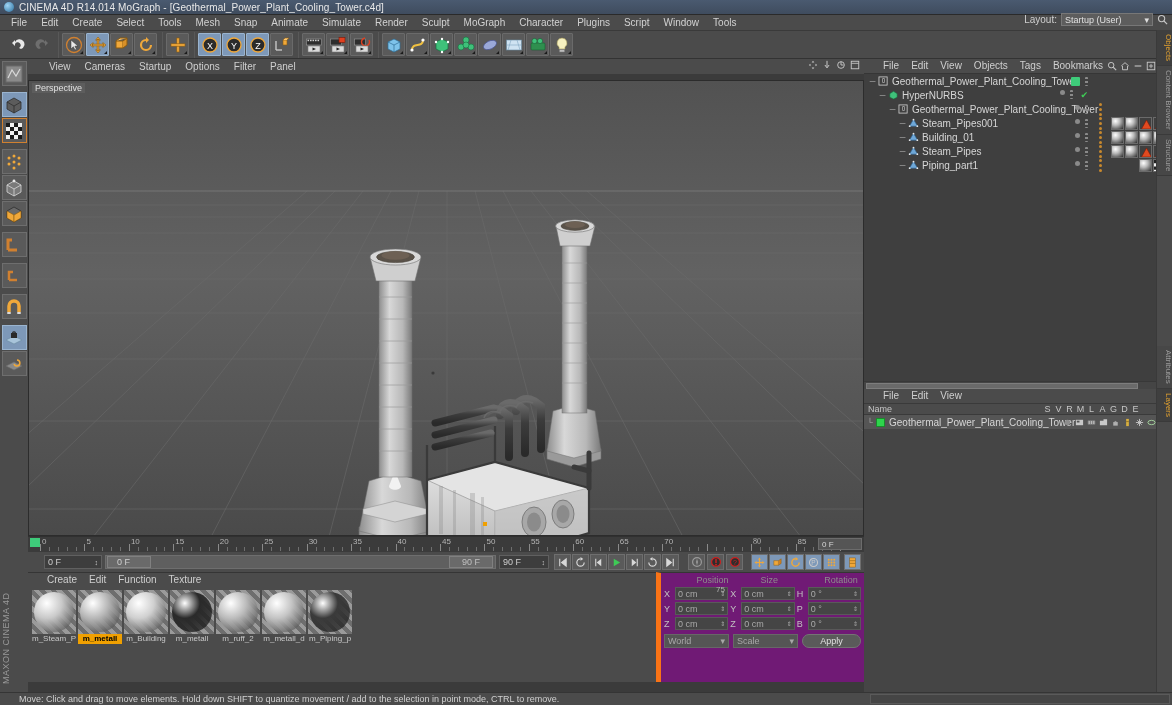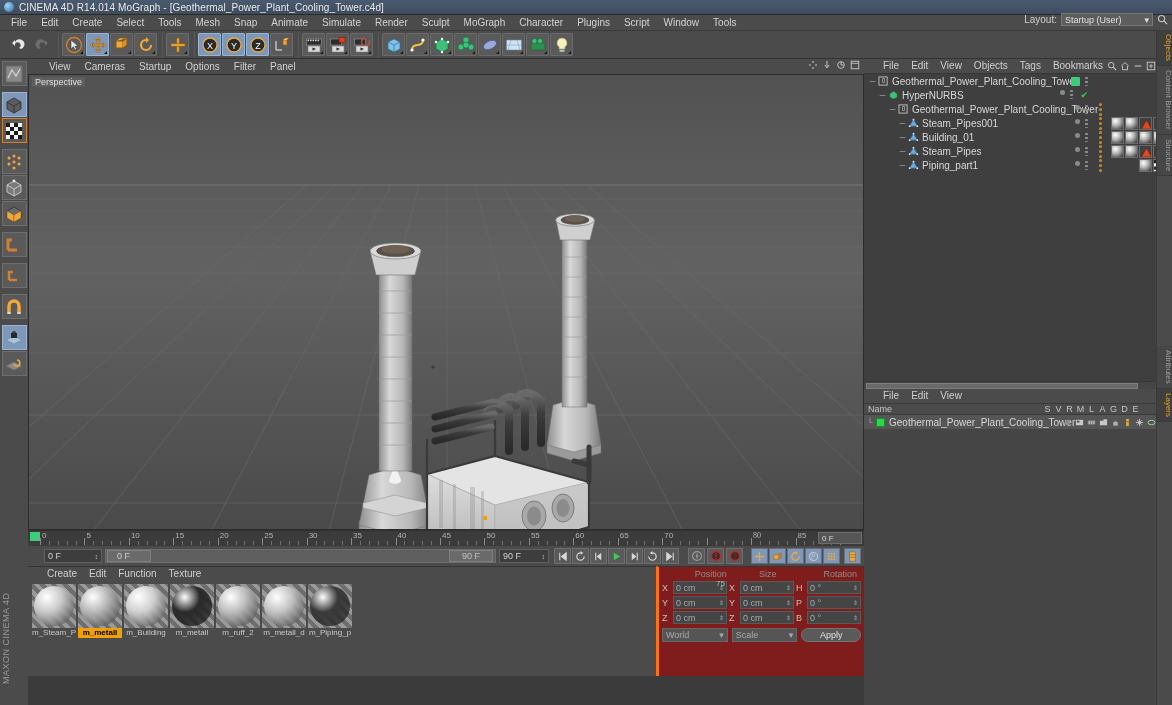--- a/index.html
+++ b/index.html
@@ -64,21 +64,21 @@
   .lbtn.sel { background:#7d98b8; border-color:#9ab4cf; }
   .lbtn.hl { border-color:#d08030; }
   .lsep { height:4px; }
 
   .center { width:836px; display:flex; flex-direction:column;
      background:#3b3b3b; }
   .rightcol { width:308px; display:flex; flex-direction:column;
      background:#4b4b4b; }
 
   
-  .vp-wrap { position:relative; }
+  .vp-wrap { position:relative;margin-top:6px; }
   .vp-menu { height:15px; background:#4b4b4b; display:flex; align-items:center;
      padding-left:4px; position:relative; }
   .vp-menu .vmi { padding:0 7px; font-size:10px; color:#cfcfcf; line-height:15px; }
   .grip { width:7px; height:11px; background-image:
      radial-gradient(circle, #777 0.5px, transparent 0.6px);
      background-size:2px 2px; margin-right:3px; }
   .vp-icons { position:absolute; right:4px; top:1px; display:flex; gap:4px;
      color:#c8c8c8; font-size:9px; }
   .vp {
     position:relative; width:836px; height:456px; overflow:hidden;
@@ -122,22 +122,22 @@
   .mat { width:44px; }
   .mat .sw { width:44px; height:44px; position:relative; overflow:hidden;
      background:repeating-linear-gradient(45deg,#9a9a9a 0 4px,#6e6e6e 4px 8px); }
   .mat .ball { position:absolute; left:2px; top:2px; width:40px; height:40px;
      border-radius:50%; }
   .mat .nm { font-size:8px; color:#c9c9c9; text-align:center;
      overflow:hidden; white-space:nowrap; height:10px; line-height:10px;}
   .mat.selected .nm { background:#f0a000; color:#000; font-weight:bold; }
 
   
-  .coord { width:208px; background:#7f1d1d; border-top:1px solid #353535;
-     border-left:3px solid #f97316; }
+  .coord { width:208px; background:#701a75; border-top:1px solid #353535;
+     border-left:5px solid #f97316; }
   .co-head { height:13px; display:flex; align-items:center; gap:24px;
      padding-left:3px; color:#8d8d8d; font-size:9px; }
   .co-row { display:flex; align-items:center; gap:2px; padding:1px 3px; }
   .co-lab { width:9px; font-size:9px; color:#c0c0c0; }
   .co-in { height:13px; background:#454545; border:1px solid #595959;
      font-size:9px; color:#a9a9a9; padding:0 2px; line-height:12px; flex:1;
      display:flex; justify-content:space-between; }
   .co-foot { display:flex; gap:4px; padding:3px; }
   .co-sel { flex:1; height:14px; background:#555; border:1px solid #676767;
      font-size:9px; color:#a8a8a8; display:flex; justify-content:space-between;
@@ -1433,13 +1433,18 @@
   <div class="vtabs" id="vtabs">
       <div class="vtab on">Objects</div>
       <div class="vtab">Content Browser</div>
       <div class="vtab">Structure</div>
       <div class="vtab" style="margin-top: 170px;">Attributes</div>
       <div class="vtab on">Layers</div>
     </div>
 
   <div class="brand">MAXON CINEMA 4D</div>
 
+  <div class="status">
+    <div class="grip"></div>
+    <div class="txt">Move: Click and drag to move elements. Hold down SHIFT to quantize movement / add to the selection in point mode, CTRL to remove.</div>
+    <div class="statusright"></div>
+  </div>
 </div>
 
 </body></html>

